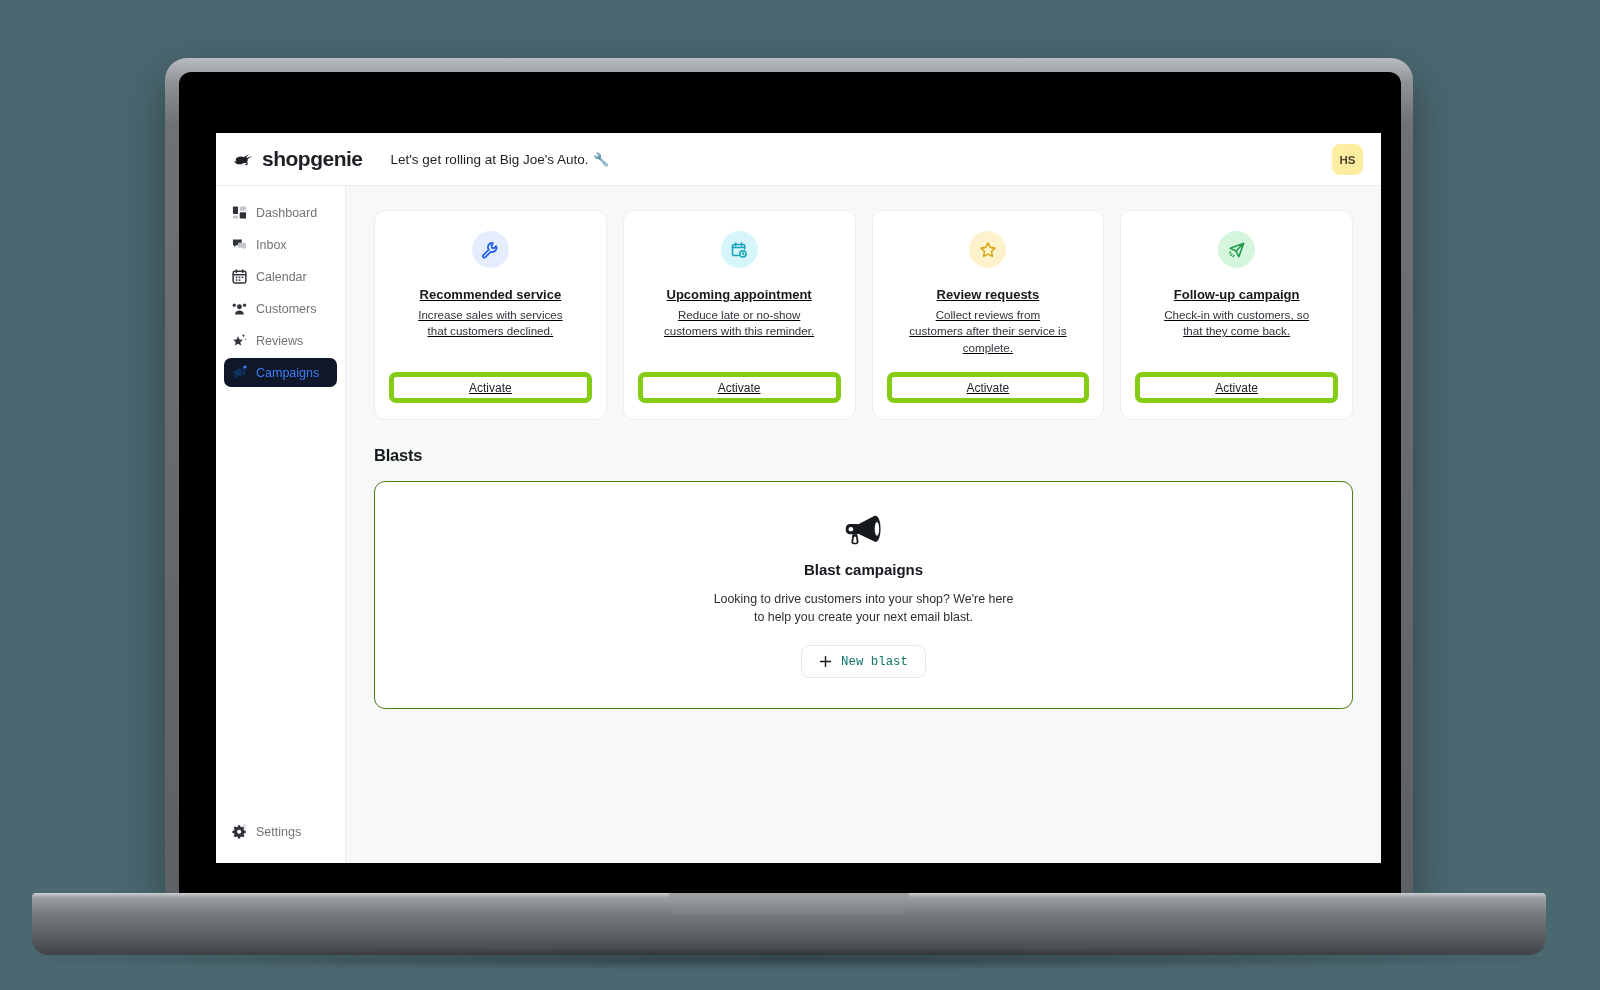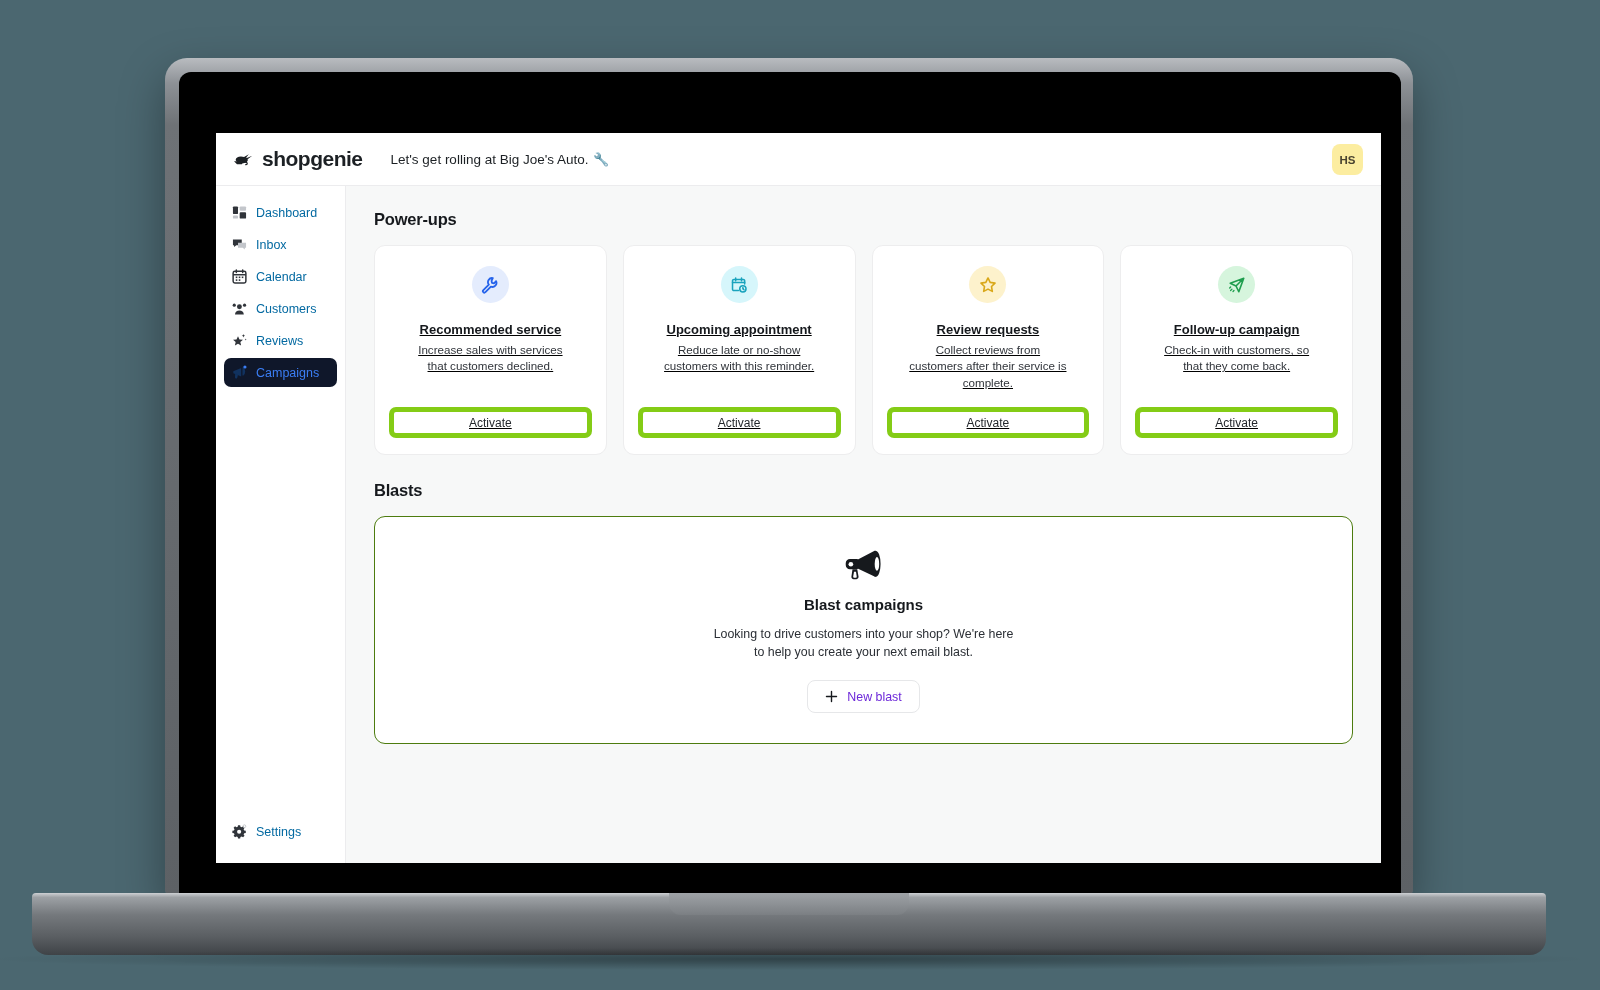--- a/index.html
+++ b/index.html
@@ -144,21 +144,21 @@
     flex-direction: column;
   }
   .nav-item {
     display: flex;
     align-items: center;
     gap: 9px;
     height: 29px;
     padding: 0 8px;
     border-radius: 7px;
     font-size: 12.5px;
-    color: #0369a1;
+    color: #737373;
     cursor: pointer;
     margin-bottom: 3px;
     user-select: none;
   }
   .nav-item.active {
     background: #0f172a;
     color: #3b7ef5;
     font-weight: 500;
   }
   .nav-icon { width: 15px; height: 15px; flex: 0 0 15px; display:block; }
@@ -260,23 +260,23 @@
   }
   #new-blast-btn {
     display: inline-flex;
     align-items: center;
     gap: 9px;
     height: 33px;
     padding: 0 17px;
     background: #ffffff;
     border: 1px solid #e6e7e9;
     border-radius: 8px;
-    font-family: Liberation Sans, sans-serif;
+    font-family: Liberation Mono, monospace;
     font-size: 12.4px;
-    color: #6d28d9;
+    color: #0f766e;
     cursor: pointer;
   }
   .plus-icon { width: 13px; height: 13px; display:block; }
 </style>
 </head>
 <body>
 
 <div id="laptop-frame">
   <div id="laptop-lid">
     <div id="laptop-screen-bezel">
@@ -374,21 +374,20 @@
                 <path fill="#30343a" d="M6.4 1.2h2.3l.3 1.7 1.4.6 1.4-1 1.6 1.6-1 1.4.6 1.4 1.7.3v2.3l-1.7.3-.6 1.4 1 1.4-1.6 1.6-1.4-1-1.4.6-.3 1.7H6.4l-.3-1.7-1.4-.6-1.4 1-1.6-1.6 1-1.4-.6-1.4L.4 9.5V7.2l1.7-.3.6-1.4-1-1.4 1.6-1.6 1.4 1 1.4-.6z"></path>
                 <circle cx="7.6" cy="8.3" r="2.2" fill="#ffffff"></circle>
                 <circle cx="13.2" cy="2.4" r="1.5" fill="none" stroke="#c3c6cb" stroke-width="1"></circle>
               </svg>
               <span>Settings</span>
             </div>
           </nav>
 
           <main id="main">
 
-            <h2 class="section-title">Power-ups</h2>
 
             <div id="powerups-grid">
 
               <div class="powerup-card">
                 <div class="pu-icon-circle" style="background:#e4ecfd">
                   <svg viewBox="0 0 20 20">
                     <path fill="none" stroke="#2563eb" stroke-width="2" stroke-linecap="round" stroke-linejoin="round" d="M13.1 2.3a4.6 4.6 0 0 0-4.4 7.3L2.6 15.7a1.6 1.6 0 0 0 2.3 2.3l6.1-6.1a4.6 4.6 0 0 0 5.8-6.2l-2.4 2.4-2.2-.5-.5-2.2z"></path>
                   </svg>
                 </div>
                 <div class="pu-title">Recommended service</div>

